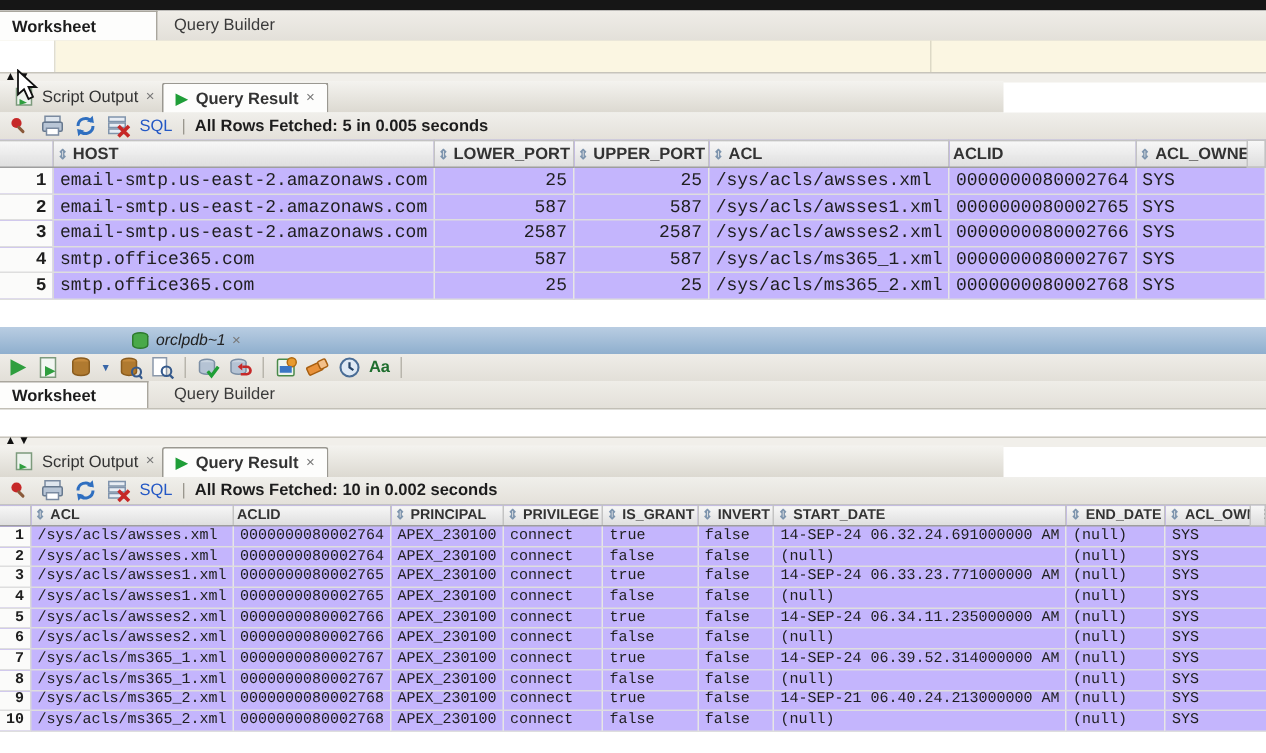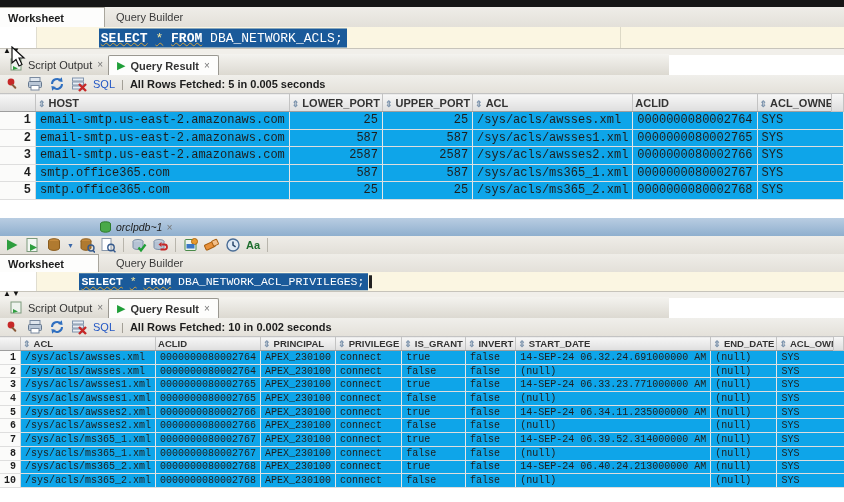--- a/index.html
+++ b/index.html
@@ -41,21 +41,21 @@
   .play-glyph{color:#1f9e38;font-size:11px;}
 
   
   .rtool{left:0;width:844px;background:linear-gradient(#f0efeb,#e4e1da);display:flex;align-items:center;gap:6px;padding-left:5px;box-sizing:border-box;}
   .sql-label{color:#2458c5;font-weight:400;}
   .vsep{color:#9a978e;}
   .status{font-weight:700;color:#1c1c1c;}
   .ticon{width:16px;height:16px;display:inline-block;}
 
   
-  table.grid{border-collapse:collapse;table-layout:fixed;background:#0ea5e9;font-family:"Liberation Mono","DejaVu Sans Mono",monospace;}
+  table.grid{border-collapse:collapse;table-layout:fixed;background:#c4b5fd;font-family:"Liberation Mono","DejaVu Sans Mono",monospace;}
   table.grid th{background:linear-gradient(#f7f7f7,#dedede);border-right:1px solid #c3c3c3;border-bottom:1px solid #9e9e9e;border-top:1px solid #c3c3c3;
      font-family:"Liberation Sans",sans-serif;font-weight:700;color:#333;text-align:left;padding:0 2px;overflow:hidden;white-space:nowrap;}
   table.grid td{border-right:1px solid #e6e6e6;border-bottom:1px solid #dedede;padding:0 4px;overflow:hidden;white-space:nowrap;color:#1e1e1e;}
   table.grid td.rownum{text-align:right;background:#fbfbfa;border-right:1px solid #d8d8d8;font-weight:700;}
   .sorticon{color:#7d94ad;font-size:9px;margin-right:3px;}
   #table1{left:0;top:93px;font-size:12px;}
   #table1 th{height:17px;font-size:11px;}
   #table1 td{height:16.5px;}
   #table2{left:0;top:336px;font-size:10px;}
   #table2 th{height:13px;font-size:9.5px;}
@@ -91,23 +91,20 @@
         <span>Worksheet</span>
       </div>
     <div class="ws-tab-plain">
         <span>Query Builder</span>
       </div>
   </div>
 
   <div class="abs editor" style="top:27px;height:21px;">
     <div class="gutter"></div>
     <div class="guide" style="left:620px;"></div>
-    <div class="codeline mono" style="font-size:13px;">
-      <span class="sel"><span class="kw">SELECT</span> <span class="star">*</span> <span class="kw">FROM</span> <span>DBA_NETWORK_ACLS;</span></span>
-    </div>
   </div>
 
   <div class="abs splitter" style="top:48px;height:6px;">
     <div class="split-btn"><span>▲</span><span>▼</span></div>
   </div>
 
   <div class="abs rtab-bar" style="top:54px;height:21px;">
     <div class="rtab" style="left:2px;">
       <svg class="doc-icon" viewBox="0 0 13 13">
           <rect x="1" y="1" width="10" height="11" fill="#eef3ee" stroke="#7c9a7c"></rect>
@@ -223,21 +220,21 @@
 
   <div id="conntabs" class="abs">
     <div class="conn-tab active" style="left:2px;margin-top:32px;">
       <svg class="db-icon" viewBox="0 0 13 12">
           <ellipse cx="6.5" cy="3" rx="5" ry="2.2" fill="#49a949" stroke="#2d7a2d"></ellipse>
           <path d="M1.5 3v6c0 1.2 2.3 2.2 5 2.2s5-1 5-2.2V3" fill="#49a949" stroke="#2d7a2d"></path>
         </svg>
       <span>orclpdb</span>
       <span class="close-x">×</span>
     </div>
-    <div class="conn-tab" style="left:92px;align-items:center;">
+    <div class="conn-tab" style="left:80px;align-items:center;">
       <svg class="db-icon" viewBox="0 0 13 12">
           <ellipse cx="6.5" cy="3" rx="5" ry="2.2" fill="#49a949" stroke="#2d7a2d"></ellipse>
           <path d="M1.5 3v6c0 1.2 2.3 2.2 5 2.2s5-1 5-2.2V3" fill="#49a949" stroke="#2d7a2d"></path>
         </svg>
       <span>orclpdb~1</span>
       <span class="close-x">×</span>
     </div>
   </div>
 
   <div id="wstoolbar" class="abs">
@@ -296,26 +293,20 @@
 
   <div class="abs ws-strip" style="top:254px;height:18px;">
     <div class="ws-tab-active" style="width:90px;">
         <span>Worksheet</span>
       </div>
     <div class="ws-tab-plain">
         <span>Query Builder</span>
       </div>
   </div>
 
-  <div class="abs editor" style="top:272px;height:19px;">
-    <div class="gutter"></div>
-    <div class="codeline mono" style="left:38px;font-size:11.5px;">
-      <span class="sel"><span class="kw">SELECT</span> <span class="star">*</span> <span class="kw">FROM</span> <span>DBA_NETWORK_ACL_PRIVILEGES;</span></span><span class="caret"></span>
-    </div>
-  </div>
 
   <div class="abs splitter" style="top:291px;height:6px;">
     <div class="split-btn"><span>▲</span><span>▼</span></div>
   </div>
 
   <div class="abs rtab-bar" style="top:297px;height:21px;">
     <div class="rtab" style="left:2px;">
       <svg class="doc-icon" viewBox="0 0 13 13">
           <rect x="1" y="1" width="10" height="11" fill="#eef3ee" stroke="#7c9a7c"></rect>
           <polygon points="3,8 8,10.5 3,12" fill="#2e9e3e"></polygon>
@@ -482,21 +473,21 @@
           <td>SYS</td>
         </tr>
         <tr>
           <td class="rownum" style="text-align: right;">9</td>
           <td>/sys/acls/ms365_2.xml</td>
           <td>0000000080002768</td>
           <td>APEX_230100</td>
           <td>connect</td>
           <td>true</td>
           <td>false</td>
-          <td>14-SEP-24 06.40.24.213000000 AM</td>
+          <td>14-SEP-21 06.40.24.213000000 AM</td>
           <td>(null)</td>
           <td>SYS</td>
         </tr>
         <tr>
           <td class="rownum" style="text-align: right;">10</td>
           <td>/sys/acls/ms365_2.xml</td>
           <td>0000000080002768</td>
           <td>APEX_230100</td>
           <td>connect</td>
           <td>false</td>

